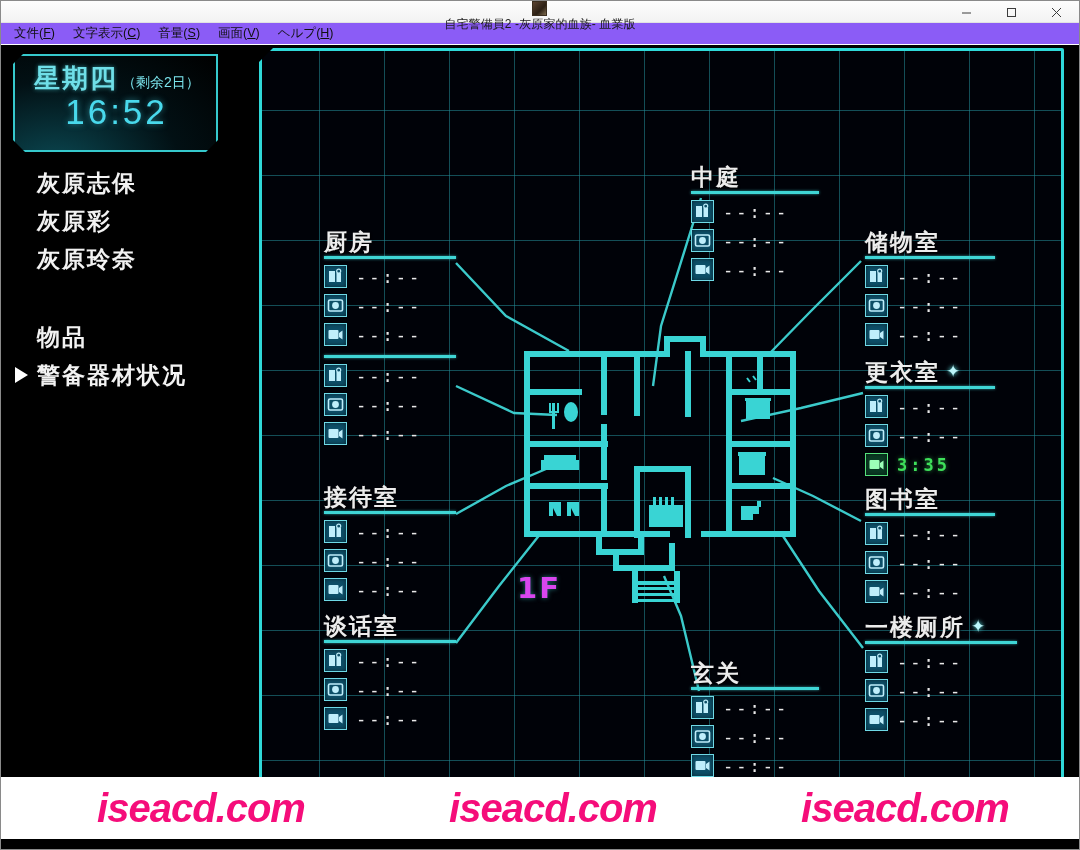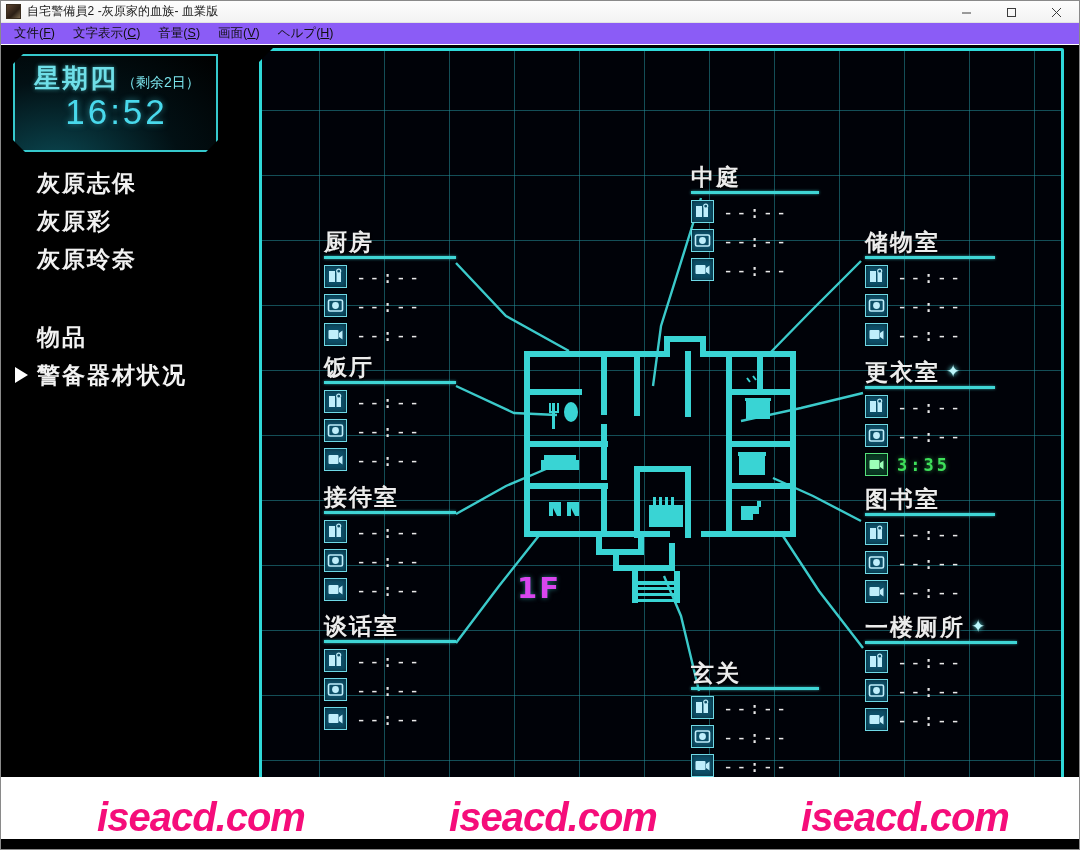--- a/index.html
+++ b/index.html
@@ -18,20 +18,21 @@
     background: #000;
     border: 1px solid #8a8a8a;
     overflow: hidden;
   }
   #titlebar {
     height: 22px;
     background: linear-gradient(#fdfdfd,#f3f3f3);
     border-bottom: 1px solid #e2e2e2;
     display: flex; align-items: center;
     position: relative;
+    flex-direction: column;
   }
   #app-icon {
     width: 15px; height: 15px; margin: 0 6px 0 5px;
     background: linear-gradient(135deg,#5b4330,#2b1f14 60%,#7d6b4e);
     border: 1px solid #3a2d1e;
     flex: 0 0 auto;
   }
   #title-text {
     font-size: 12px; color: #1a1a1a;
     white-space: nowrap;
@@ -232,21 +233,21 @@
     font-family: "DejaVu Sans", sans-serif;
     text-shadow: 0 0 5px rgba(70,222,222,.5);
   }
 
   
   #watermark {
     position: absolute;
     left: 0; bottom: 9px;
     width: 1080px; height: 63px;
     background: #ffffff;
-    display: flex; align-items: flex-end;
+    display: flex; align-items: center;
     justify-content: space-around;
     z-index: 40;
     padding-left: 24px;
   }
   .wm-text {
     font-size: 40px; font-weight: 700; font-style: italic;
     color: #f50d7a;
     letter-spacing: -1px;
     font-family: "Liberation Sans", sans-serif;
   }
@@ -466,23 +467,20 @@
           <svg width="17" height="17" viewBox="0 0 17 17">
               <rect x="1.5" y="4" width="10" height="9" rx="1" fill="#bfeefb"></rect>
               <path d="M12,7 l3.5,-2.5 l0,9 l-3.5,-2.5 z" fill="#bfeefb"></path>
             </svg>
         </span>
         <span class="dev-time">--:--</span>
       </div>
     </div>
 
     <div class="room" style="left:323px; top:308px;">
-      <div class="room-head">
-        <span class="room-name">饭厅</span>
-      </div>
       <div class="room-rule" style="width:132px;"></div>
       <div class="dev-row">
         <span class="dev-icon">
           <svg width="17" height="17" viewBox="0 0 17 17">
               <rect x="2" y="3" width="6" height="11" fill="#bfeefb"></rect>
               <rect x="9.5" y="5" width="4.5" height="9" fill="#bfeefb"></rect>
               <circle cx="11.7" cy="3.2" r="2" fill="none" stroke="#bfeefb" stroke-width="1.2"></circle>
             </svg>
         </span>
         <span class="dev-time">--:--</span>

